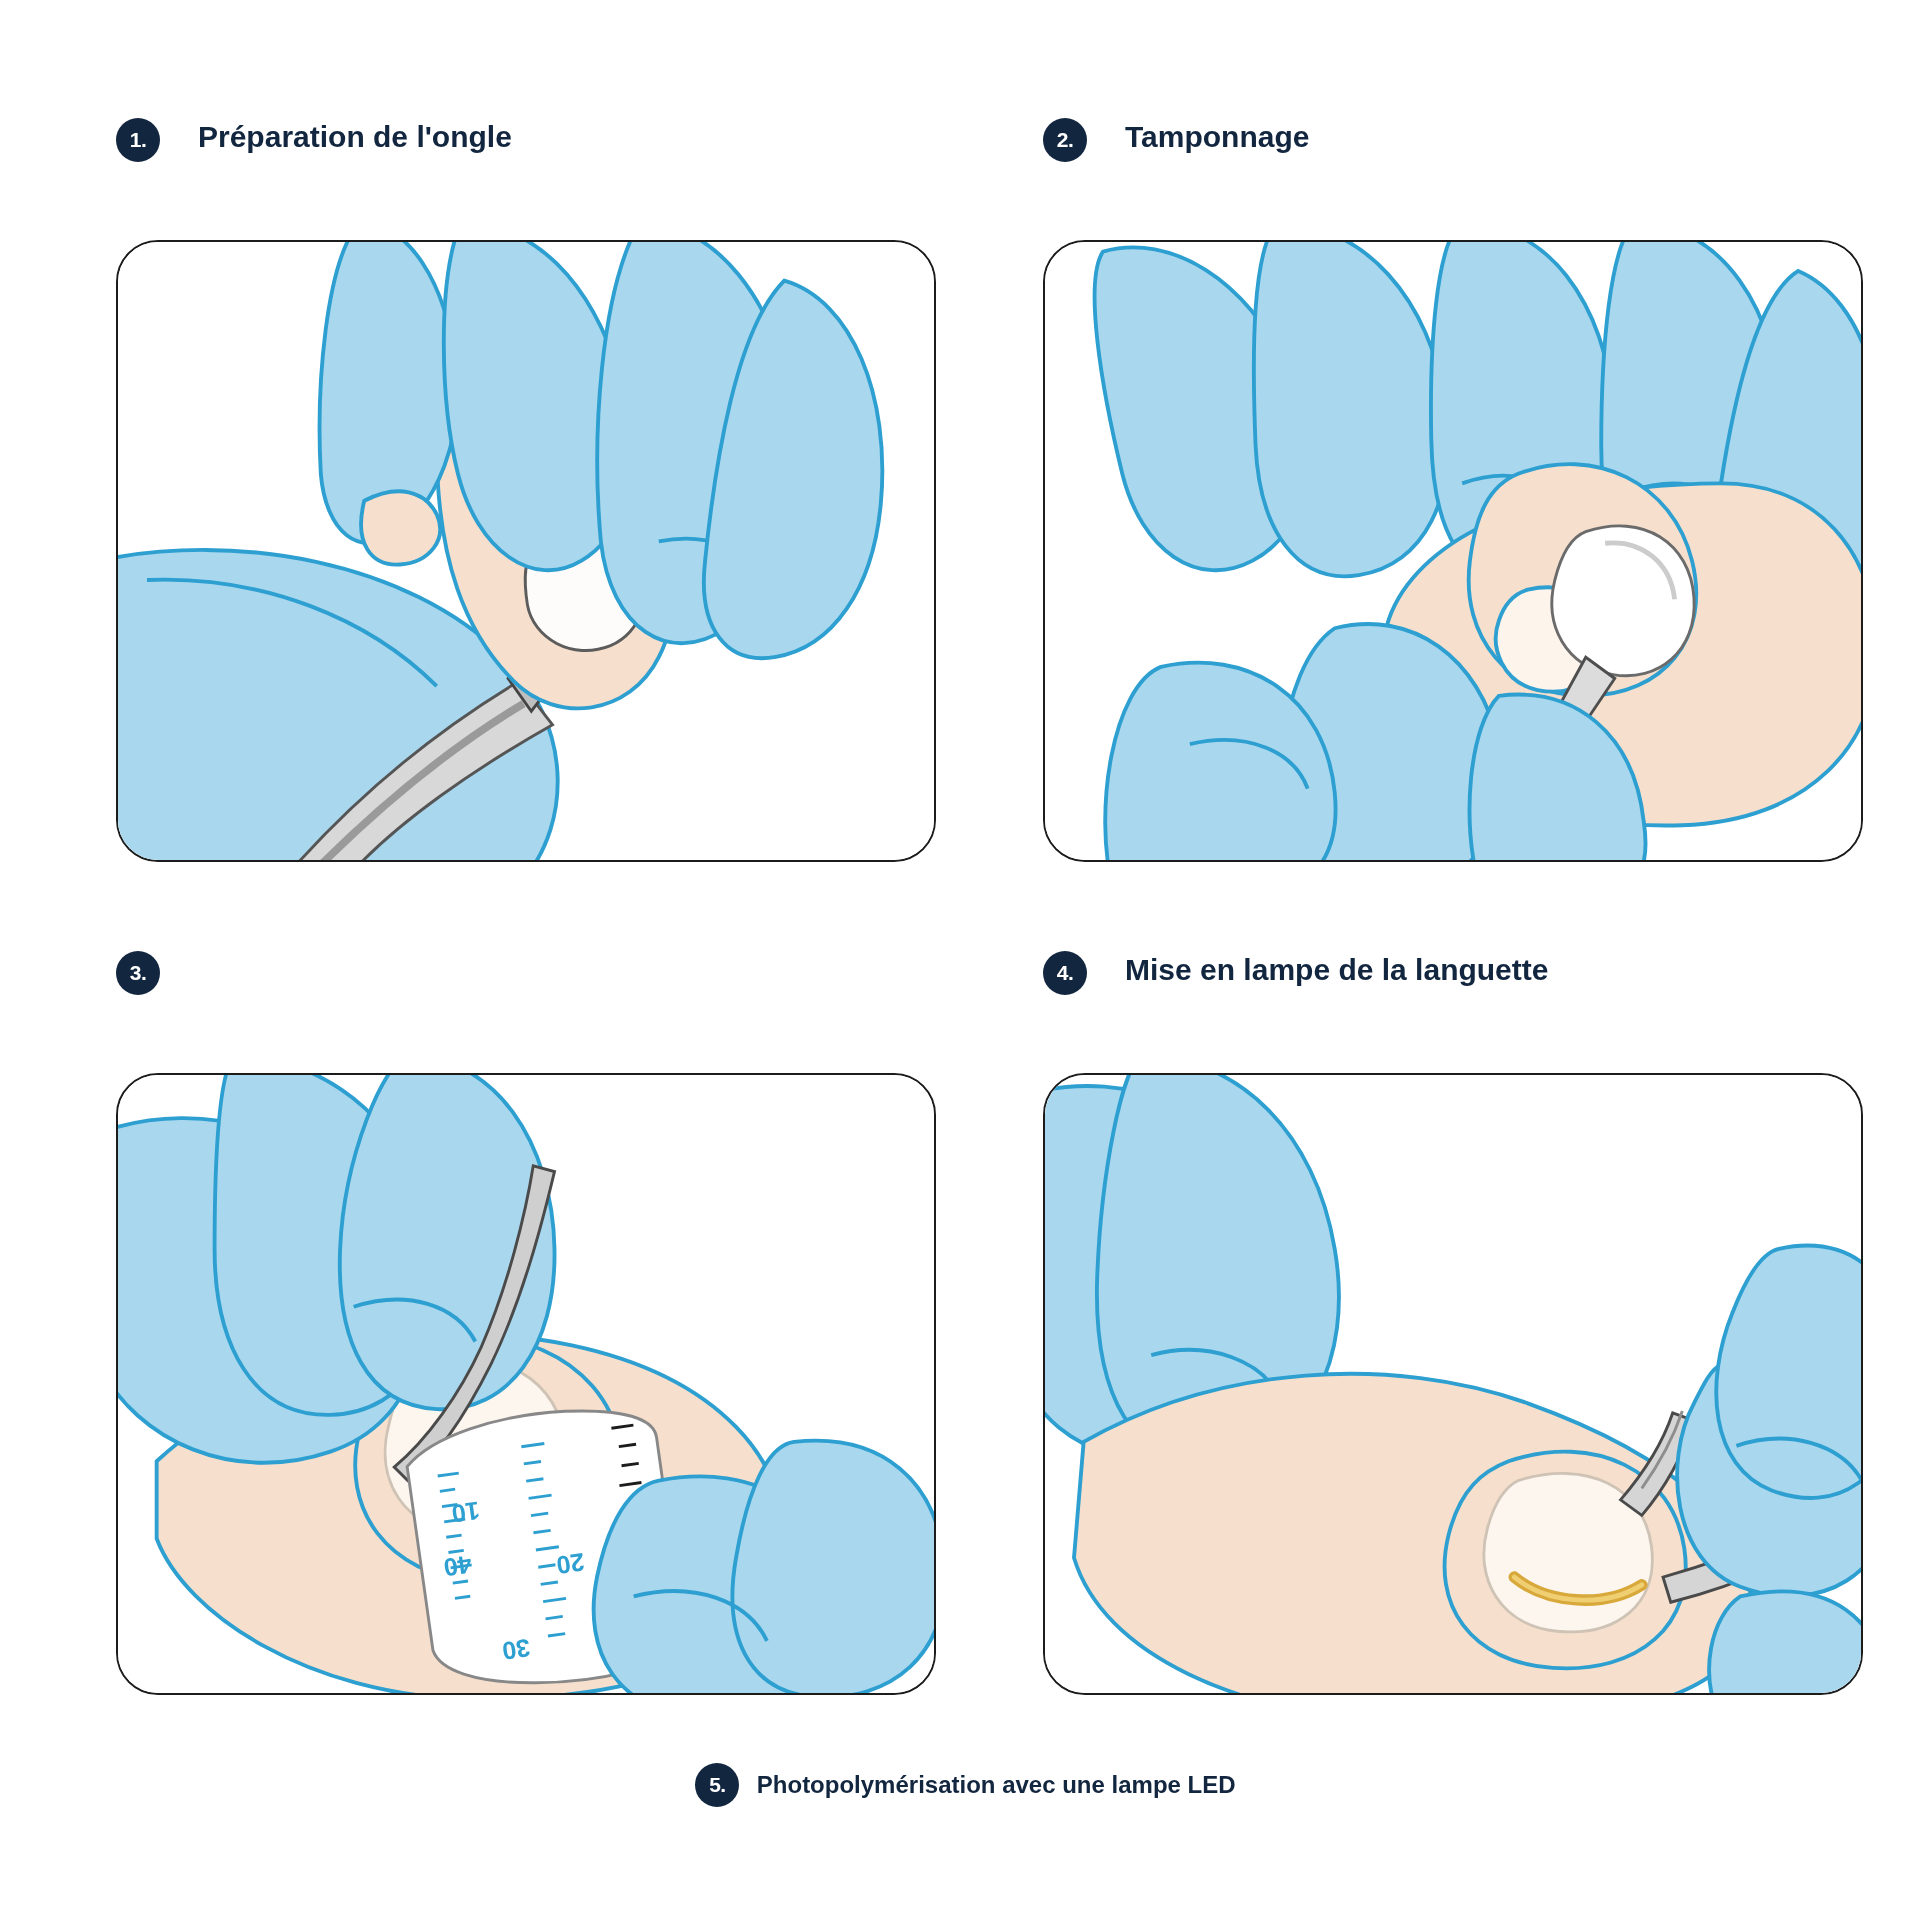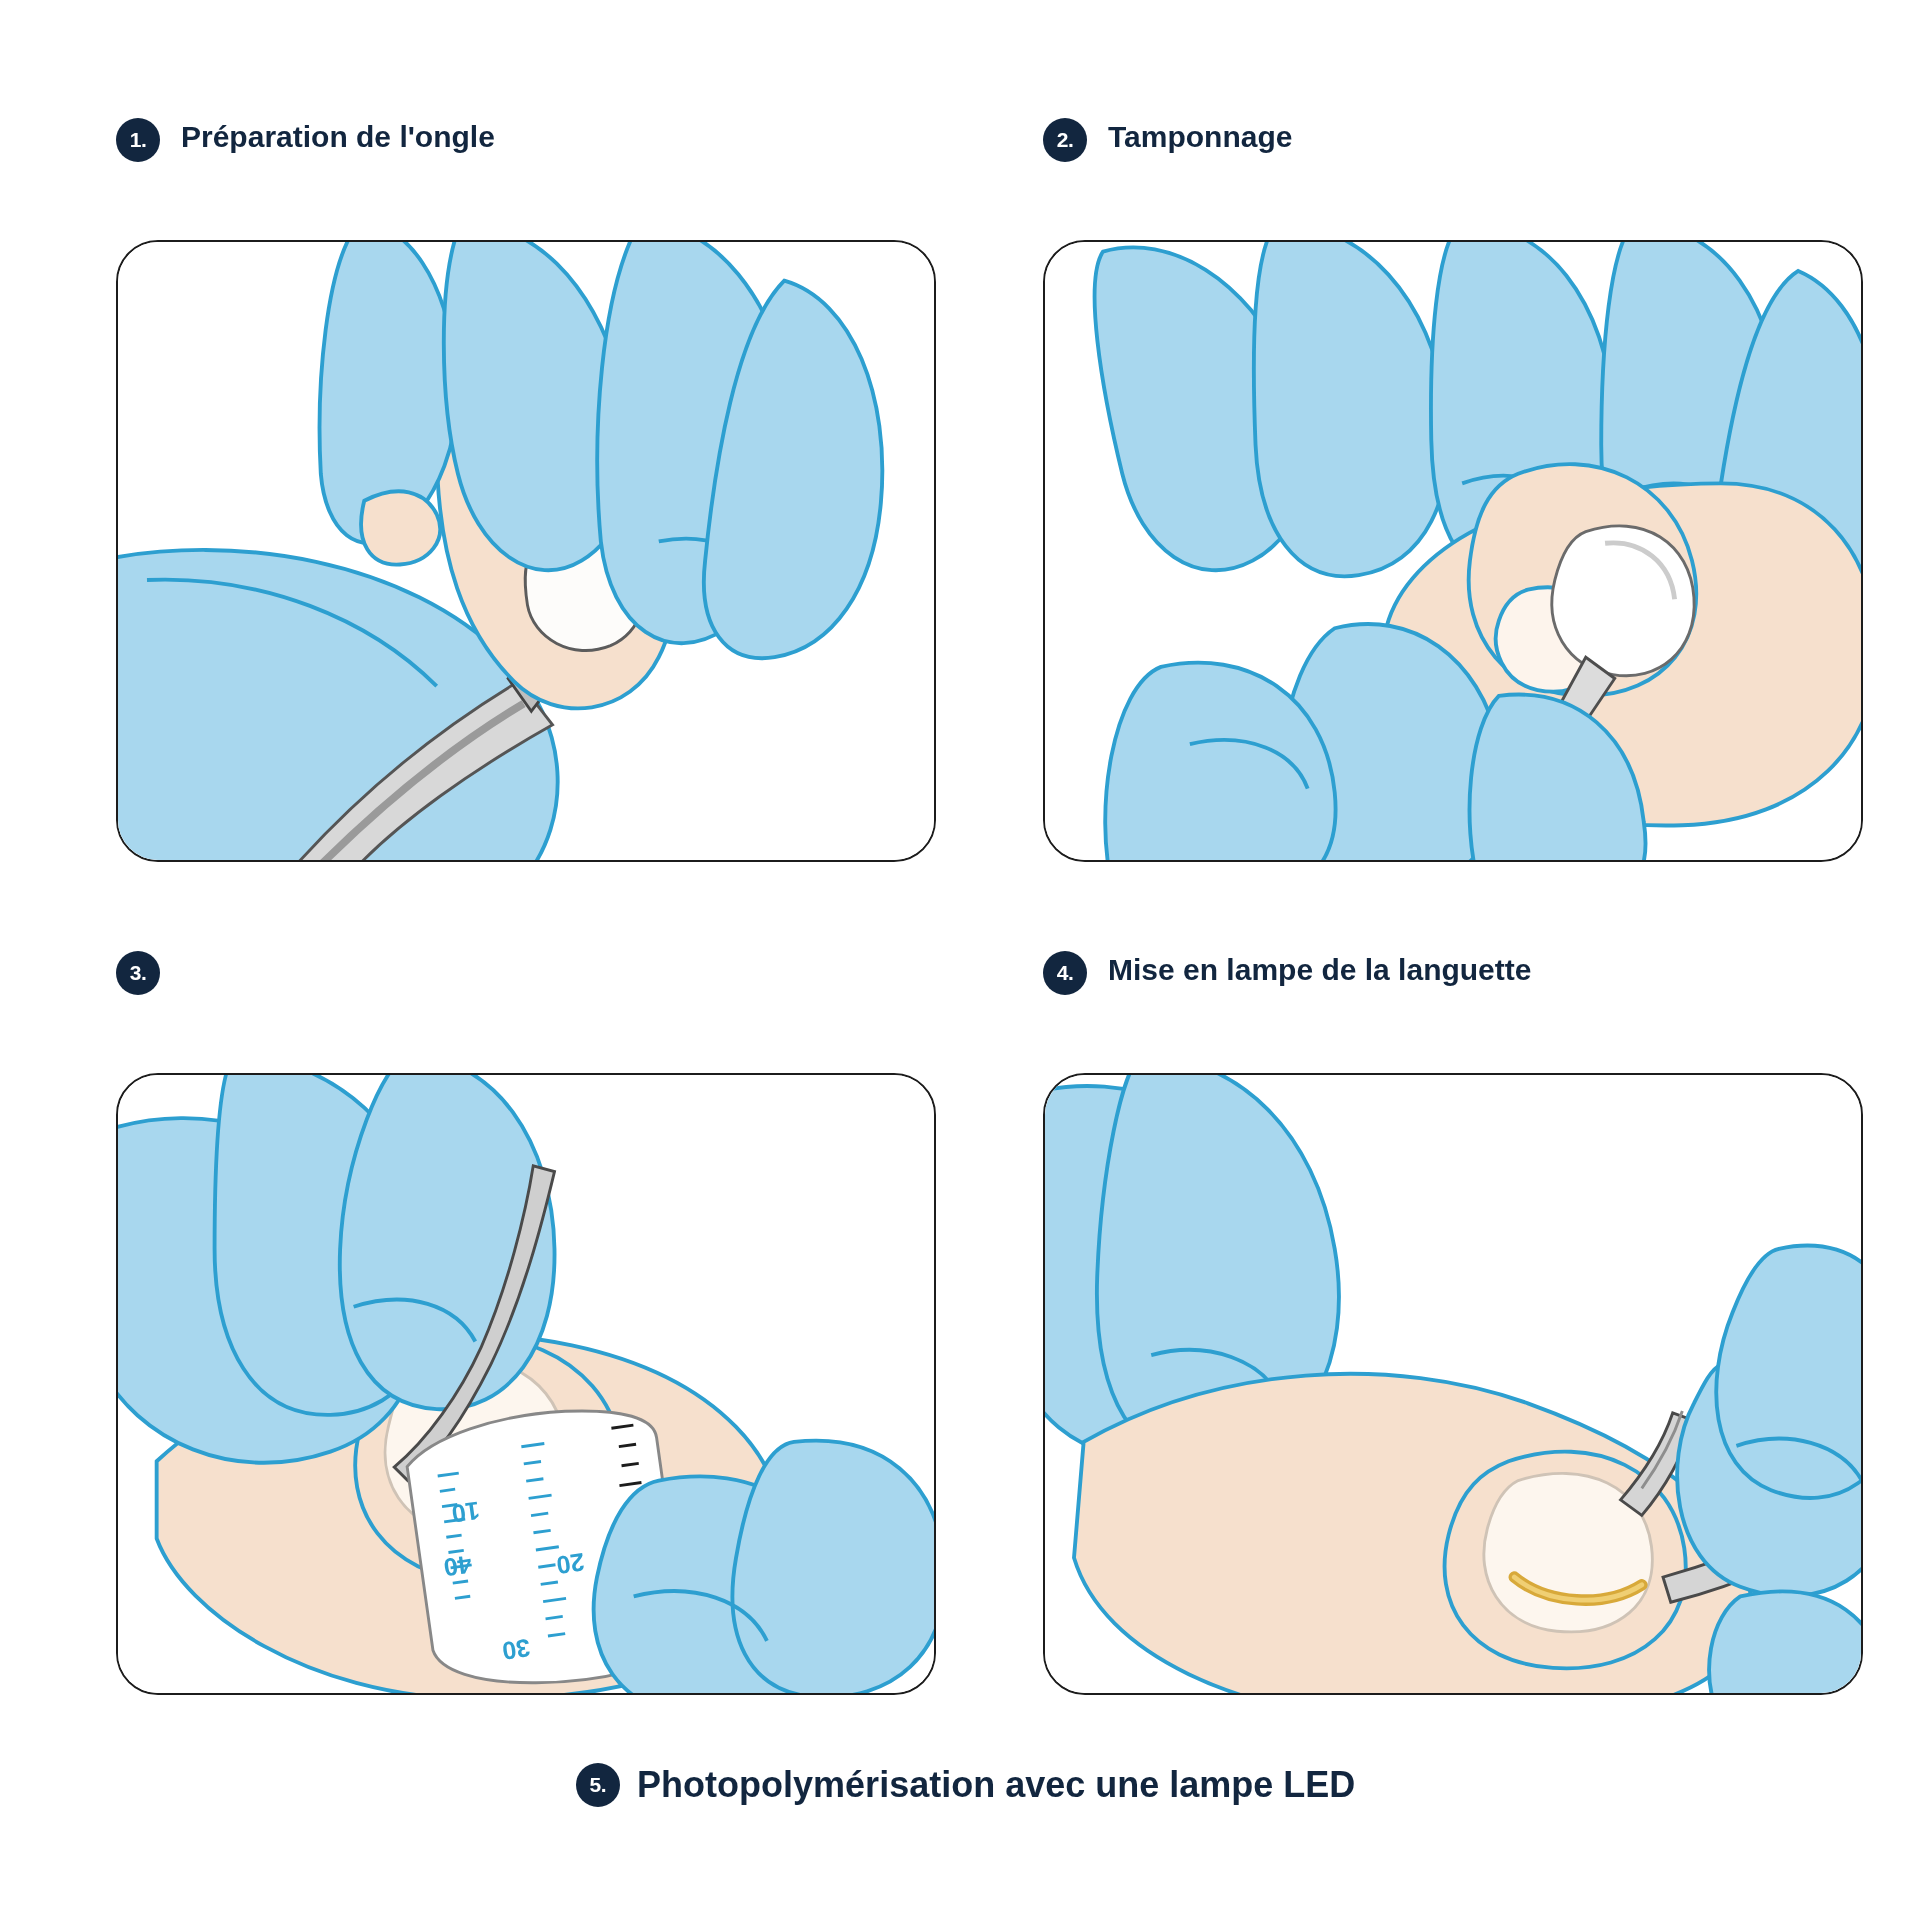--- a/index.html
+++ b/index.html
@@ -52,20 +52,21 @@
     justify-content: center;
     margin-top: 1.9px;
     letter-spacing: -0.5px;
   }
   .step-title {
     font-size: 30px;
     font-weight: bold;
     line-height: 1.38;
     color: #12263f;
     max-width: 657px;
+    margin-left: 17px;
   }
   .panel {
     position: relative;
     width: 816px;
     height: 618px;
     border: 2.9px solid #1c1c1c;
     border-radius: 42px;
     overflow: hidden;
     background: #ffffff;
   }
@@ -81,21 +82,21 @@
     bottom: 124px;
     display: flex;
     align-items: center;
     justify-content: center;
     gap: 17.4px;
   }
   .footer .badge {
     margin-top: 0;
   }
   .footer-title {
-    font-size: 36px;
+    font-size: 24px;
     font-weight: bold;
     color: #12263f;
   }
 </style>
 </head>
 <body>
 
 <div class="page">
 
   <div class="grid">

